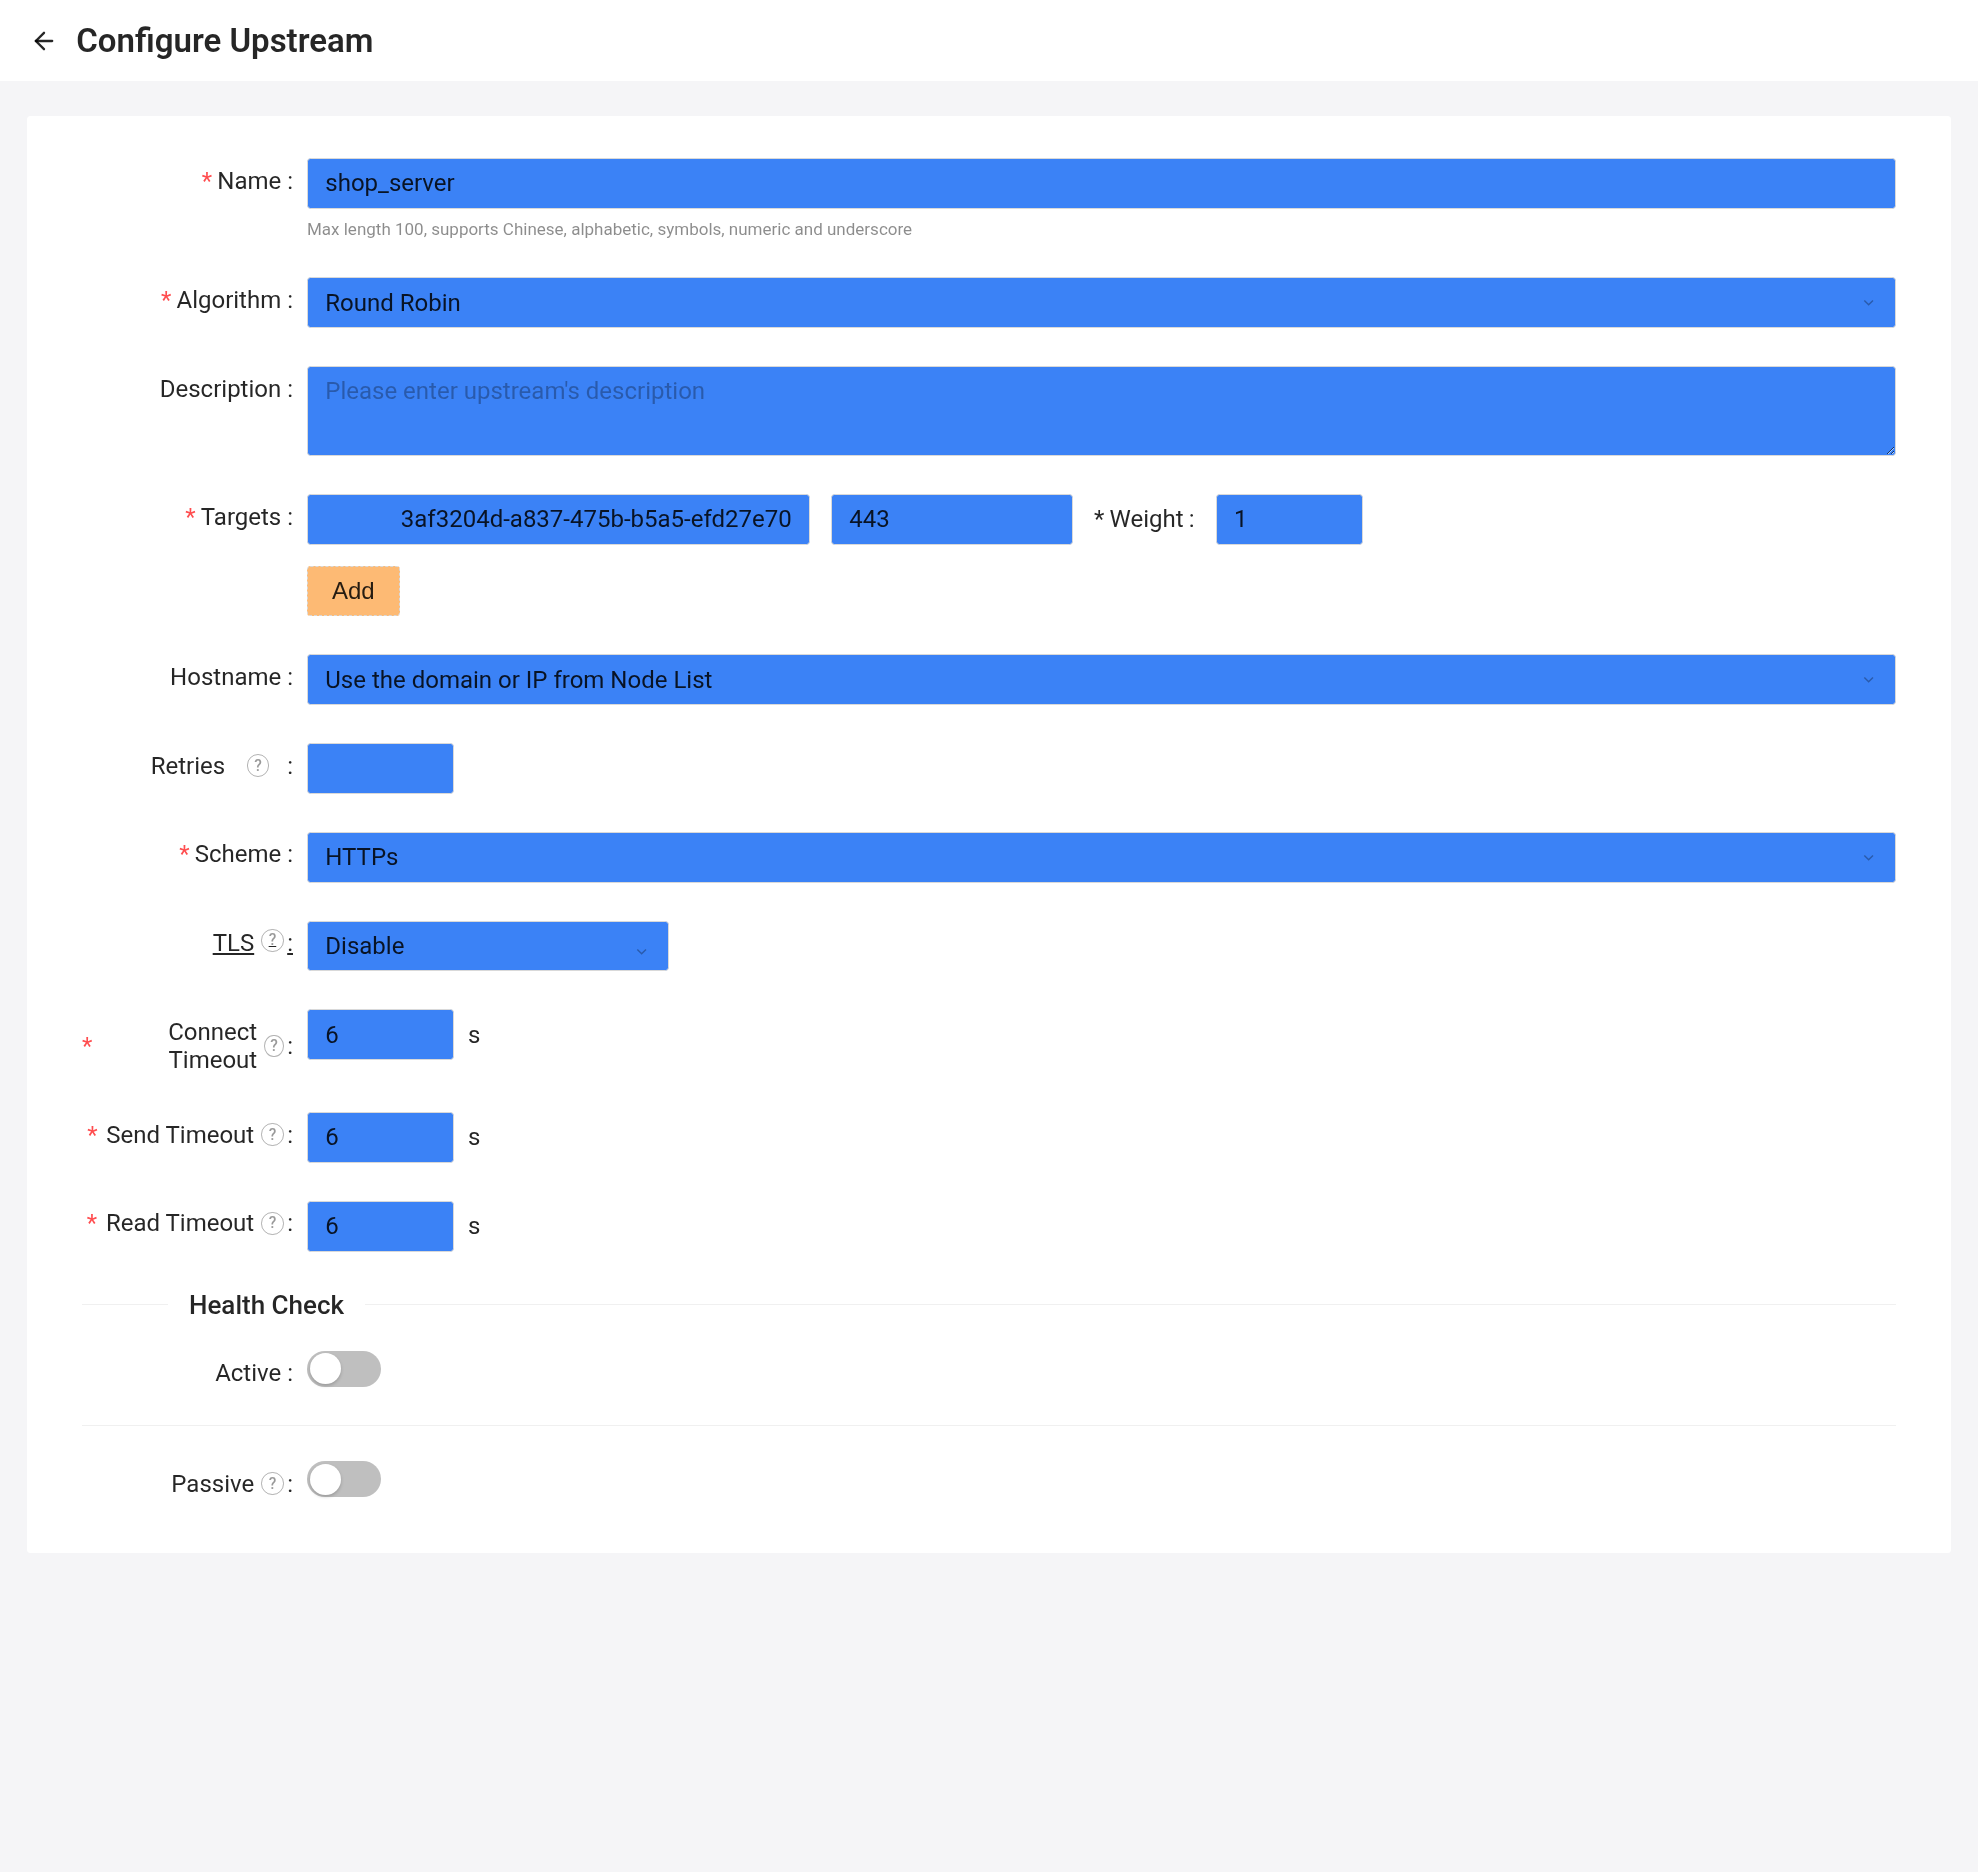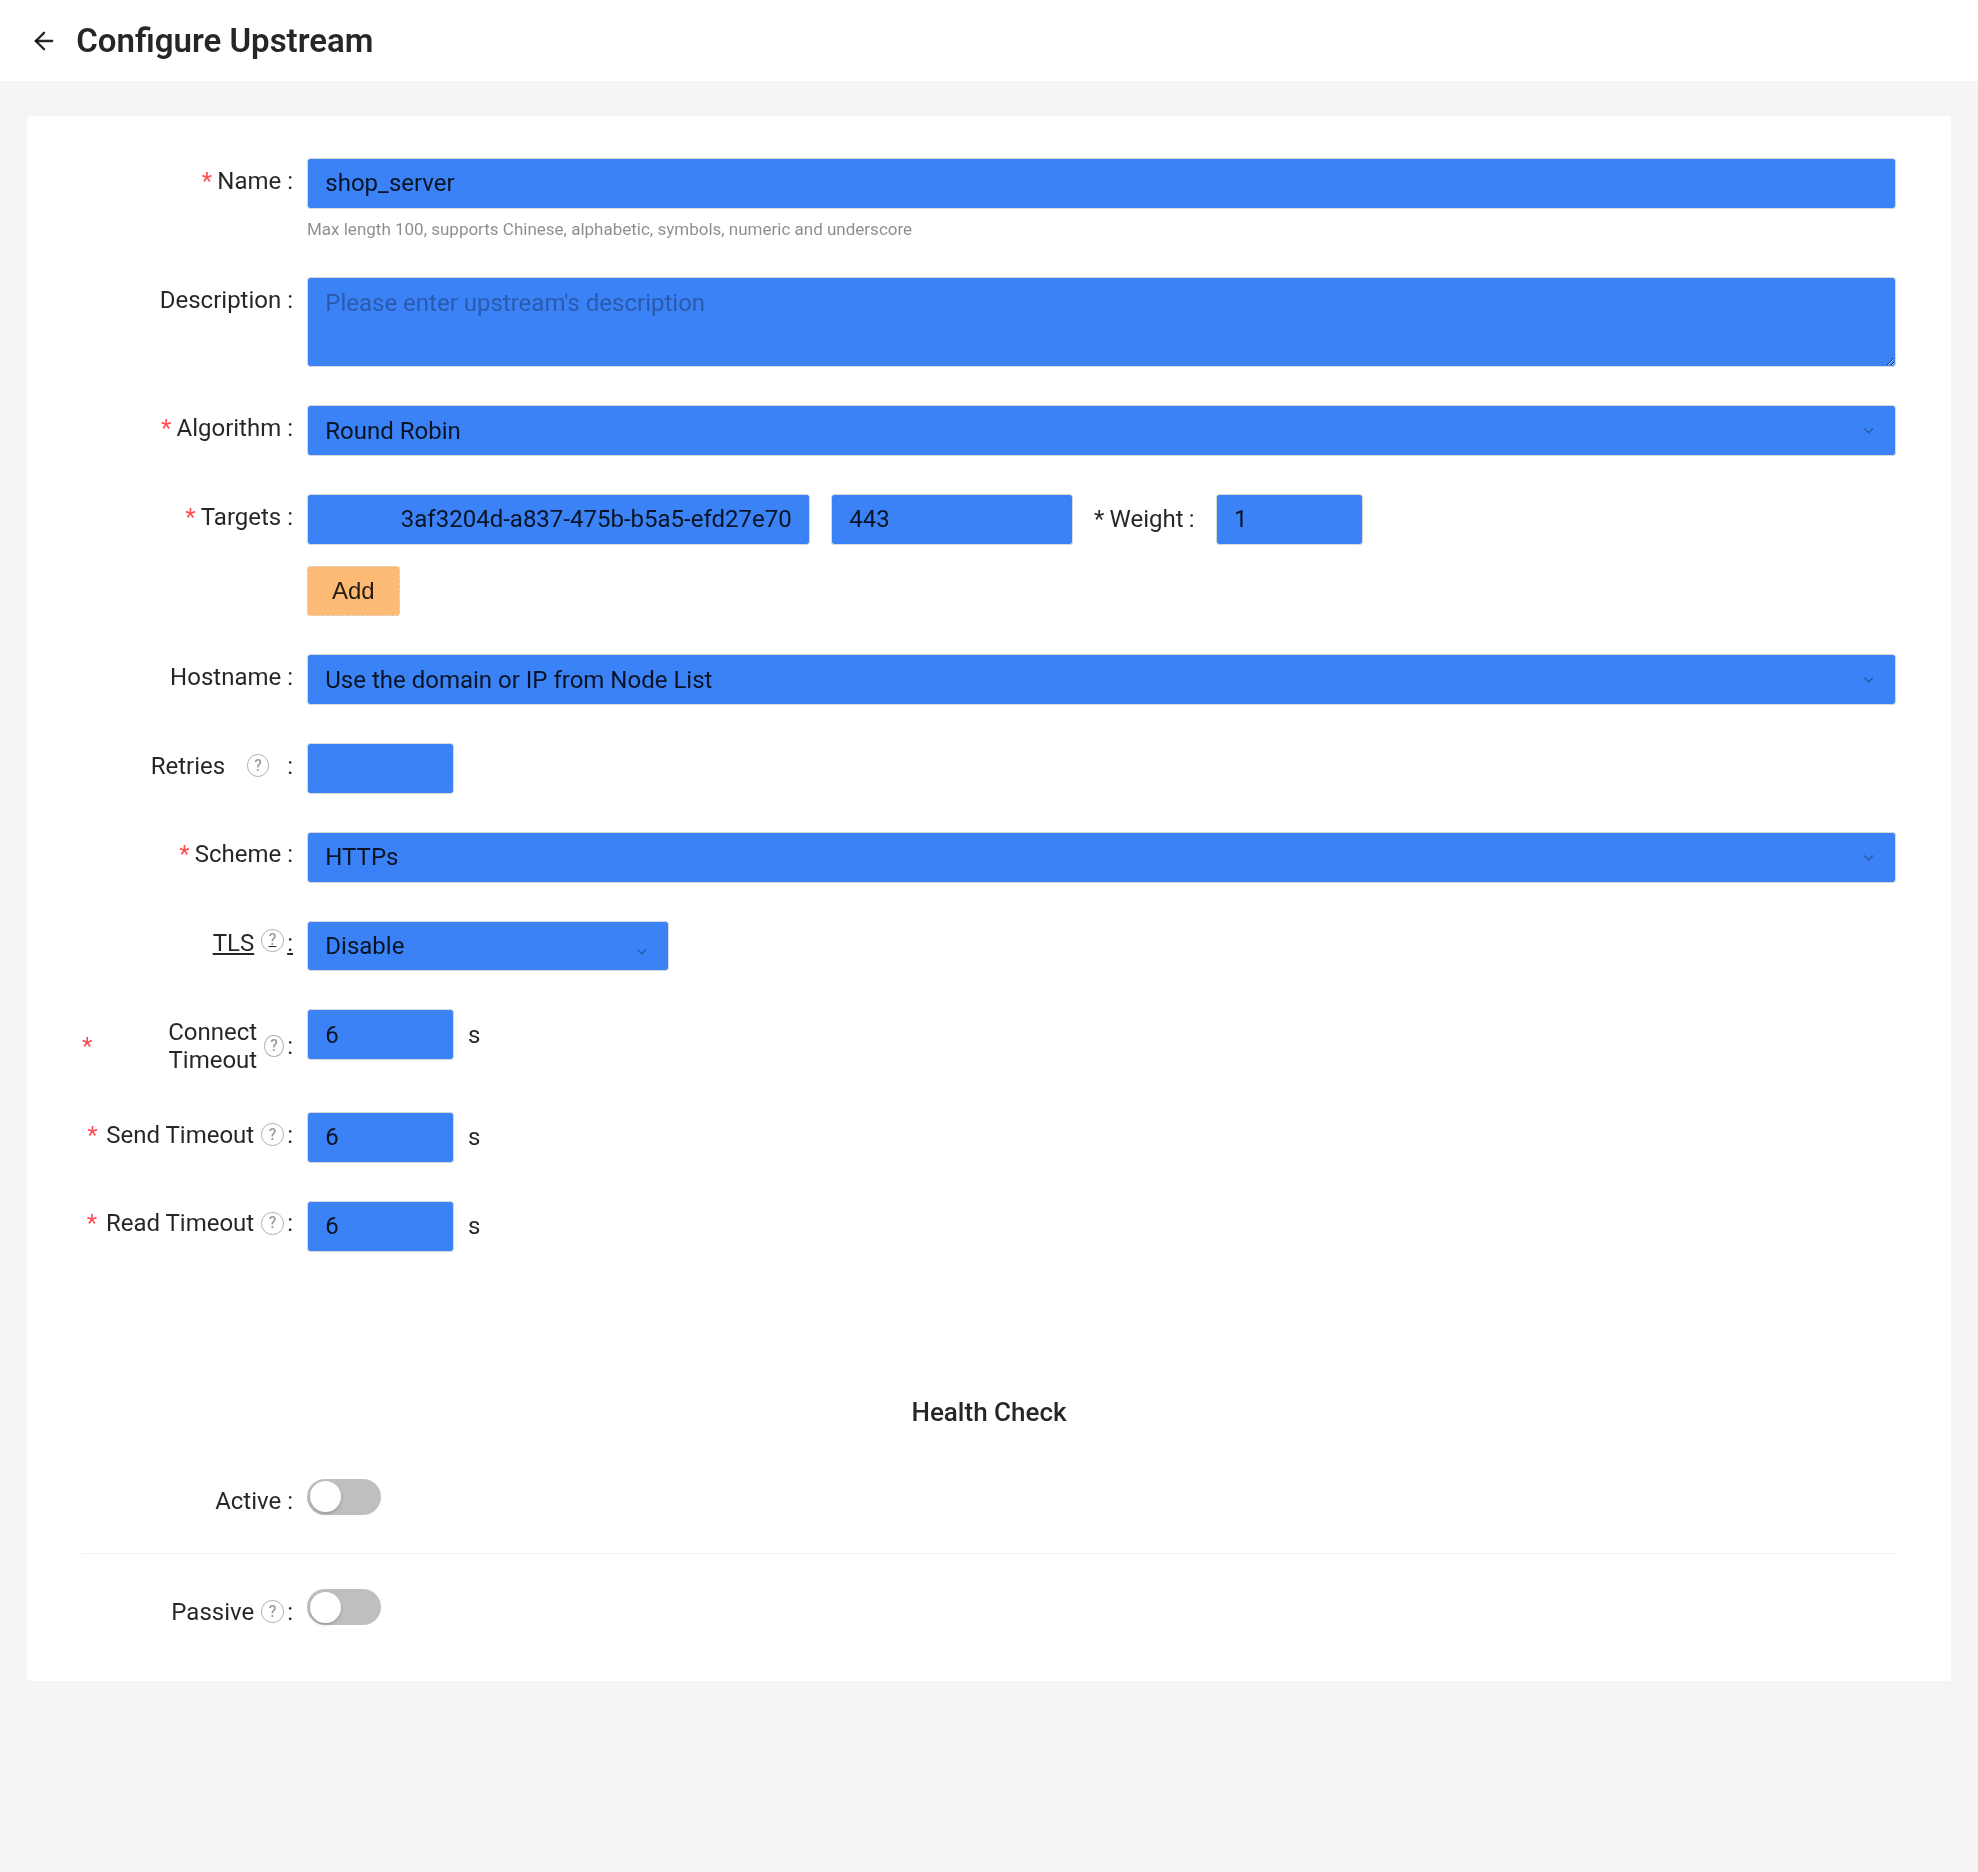--- a/index.html
+++ b/index.html
@@ -163,21 +163,20 @@
       gap: 14px;
     }
     .unit {
       color: rgba(0,0,0,0.85);
     }
     .section-divider {
       display: flex;
       align-items: center;
       margin: 7px 0 31px;
       gap: 21px;
-      flex-direction: column;
     }
     .section-divider .line {
       flex: 1;
       height: 0.9px;
       background: #f0f0f0;
     }
     .section-divider .title {
       font-size: 26px;
       font-weight: 500;
       color: rgba(0,0,0,0.85);
@@ -228,38 +227,38 @@
         <span><span class="req">*</span><span class="label-text">Name</span> :</span>
       </div>
       <div class="field-col">
         <input class="input" value="shop_server" style="">
         <div class="hint">Max length 100, supports Chinese, alphabetic, symbols, numeric and underscore</div>
       </div>
     </div>
 
     <div class="form-row">
       <div class="label-col">
-        <span><span class="label-text">Description</span> :</span>
-      </div>
-      <div class="field-col">
-        <textarea class="textarea" placeholder="Please enter upstream's description" style=""></textarea>
-      </div>
-    </div>
-
-    <div class="form-row">
-      <div class="label-col">
         <span><span class="req">*</span><span class="label-text">Algorithm</span> :</span>
       </div>
       <div class="field-col">
         <div class="select">
           <span class="select-value">Round Robin</span>
           <svg class="chevron-down" viewBox="0 0 24 24" fill="none" stroke="rgba(0,0,0,0.3)" stroke-width="2">
               <polyline points="6 9 12 15 18 9"></polyline>
             </svg>
         </div>
+      </div>
+    </div>
+
+    <div class="form-row">
+      <div class="label-col">
+        <span><span class="label-text">Description</span> :</span>
+      </div>
+      <div class="field-col">
+        <textarea class="textarea" placeholder="Please enter upstream's description" style=""></textarea>
       </div>
     </div>
 
     <div class="form-row">
       <div class="label-col">
         <span><span class="req">*</span><span class="label-text">Targets</span> :</span>
       </div>
       <div class="field-col">
         <div class="targets-row">
           <input class="input targets-host" value="3af3204d-a837-475b-b5a5-efd27e70" style="">

